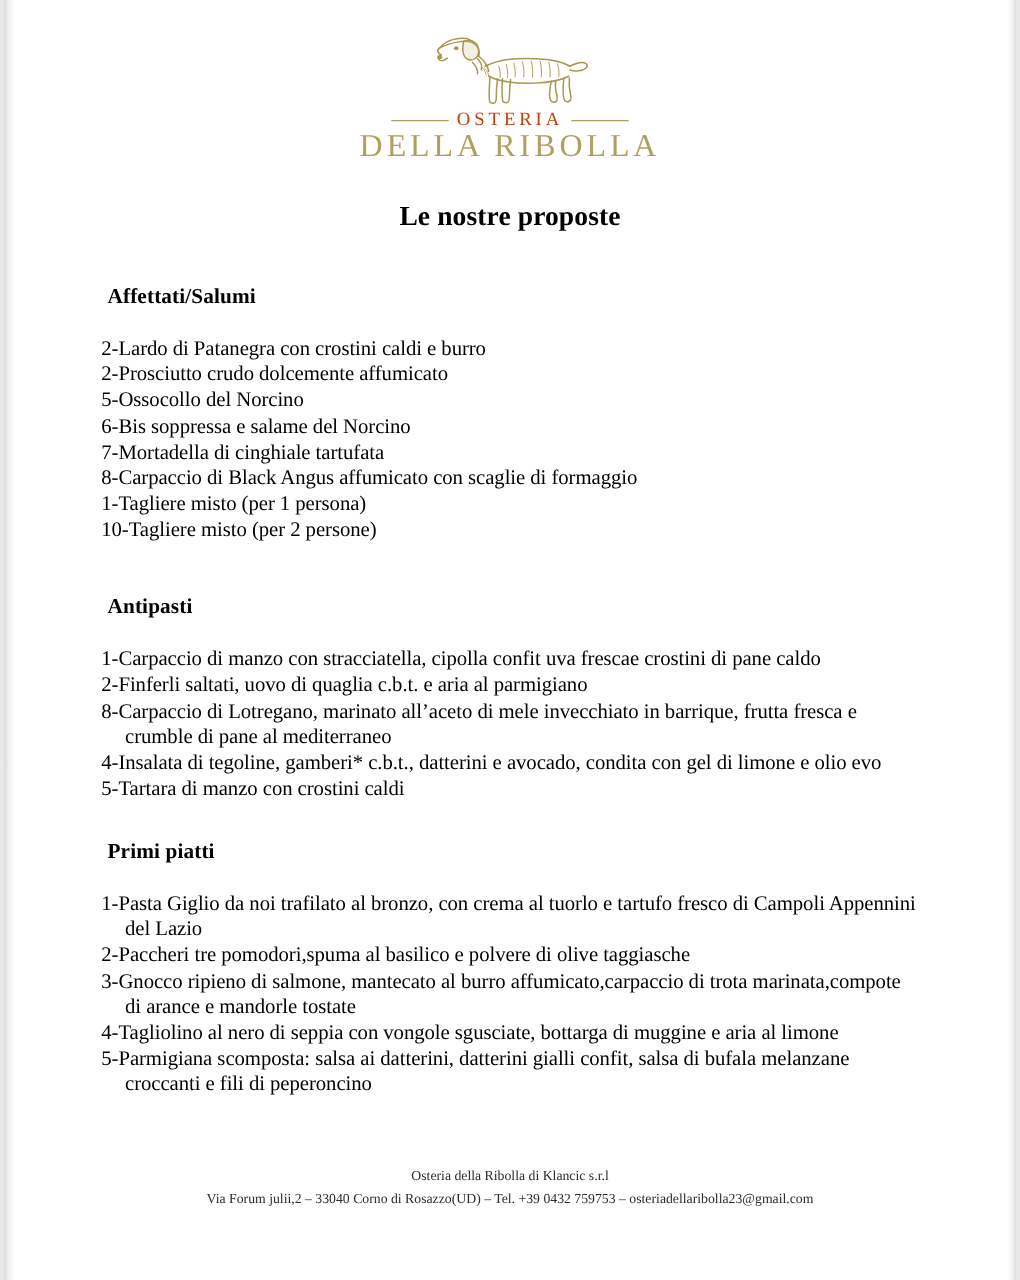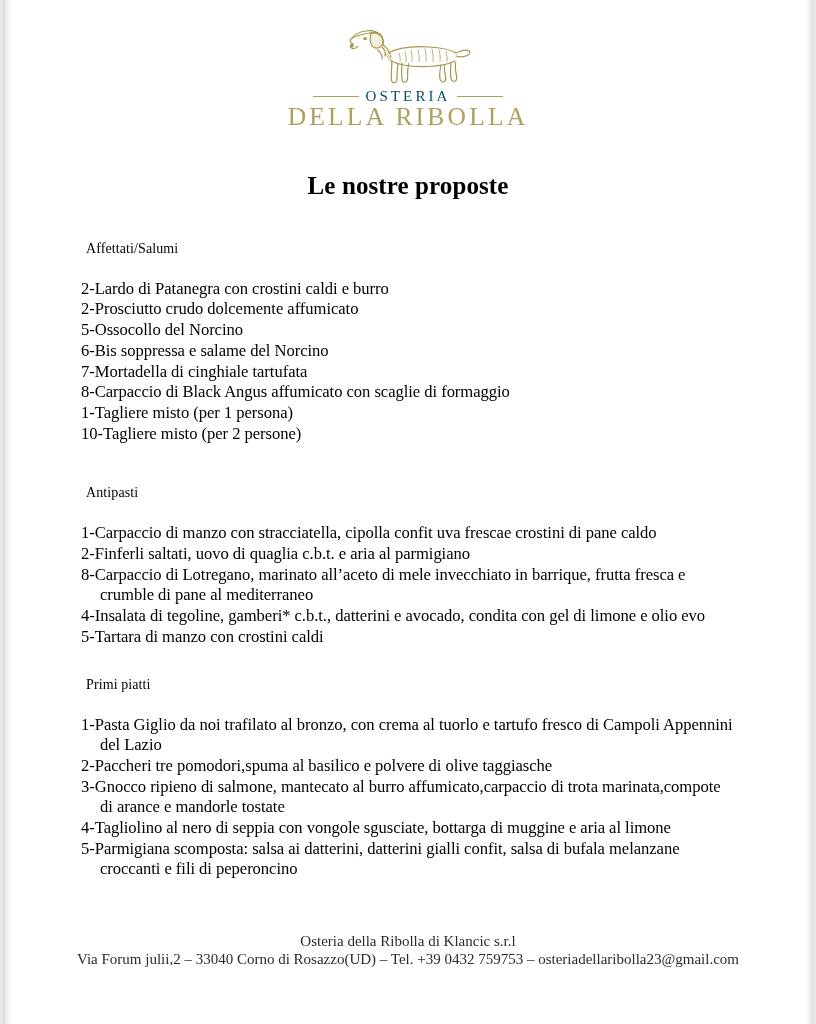--- a/index.html
+++ b/index.html
@@ -78,52 +78,52 @@
   .logo-rule {
     flex: 1 1 auto;
     height: 1.5px;
     background: #a08f4a;
     opacity: .85;
   }
   .logo-osteria {
     font-family: "Liberation Serif", "DejaVu Serif", serif;
     font-size: 15px;
     letter-spacing: 3.1px;
-    color: #0c4a6e;
+    color: #c2410c;
     white-space: nowrap;
     padding: 0 1px;
   }
   .logo-ribolla {
     font-family: "Liberation Serif", "DejaVu Serif", serif;
     font-size: 25.5px;
     letter-spacing: 3.2px;
     color: #b0a05e;
     white-space: nowrap;
     margin-top: 0;
   }
 
   
   .doc-title {
     text-align: center;
-    font-size: 25px;
+    font-size: 22px;
     font-weight: bold;
-    margin-top: 42px;
+    margin-top: 30px;
     letter-spacing: .1px;
   }
 
   
   .section {
     margin-top: 41px;
   }
   .section.tight {
     margin-top: 30px;
   }
   .section-heading {
-    font-size: 14px;
-    font-weight: normal;
+    font-size: 17px;
+    font-weight: bold;
     margin: 0 0 22px 5px;
     letter-spacing: .1px;
   }
   .item-list {
     list-style: none;
     margin: 0;
     padding: 0;
   }
   .item {
     font-size: 16.6px;
@@ -135,21 +135,21 @@
   }
 
   
   .footer {
     position: absolute;
     left: 0;
     right: 0;
     bottom: 56px;
     z-index: 2;
     text-align: center;
-    font-size: 15px;
+    font-size: 11px;
     line-height: 17.5px;
     color: #2b2b2b;
   }
   .footer div { white-space: nowrap; }
 </style>
 </head>
 <body>
 
 <div class="page-shell">
   <div class="page-inner">

